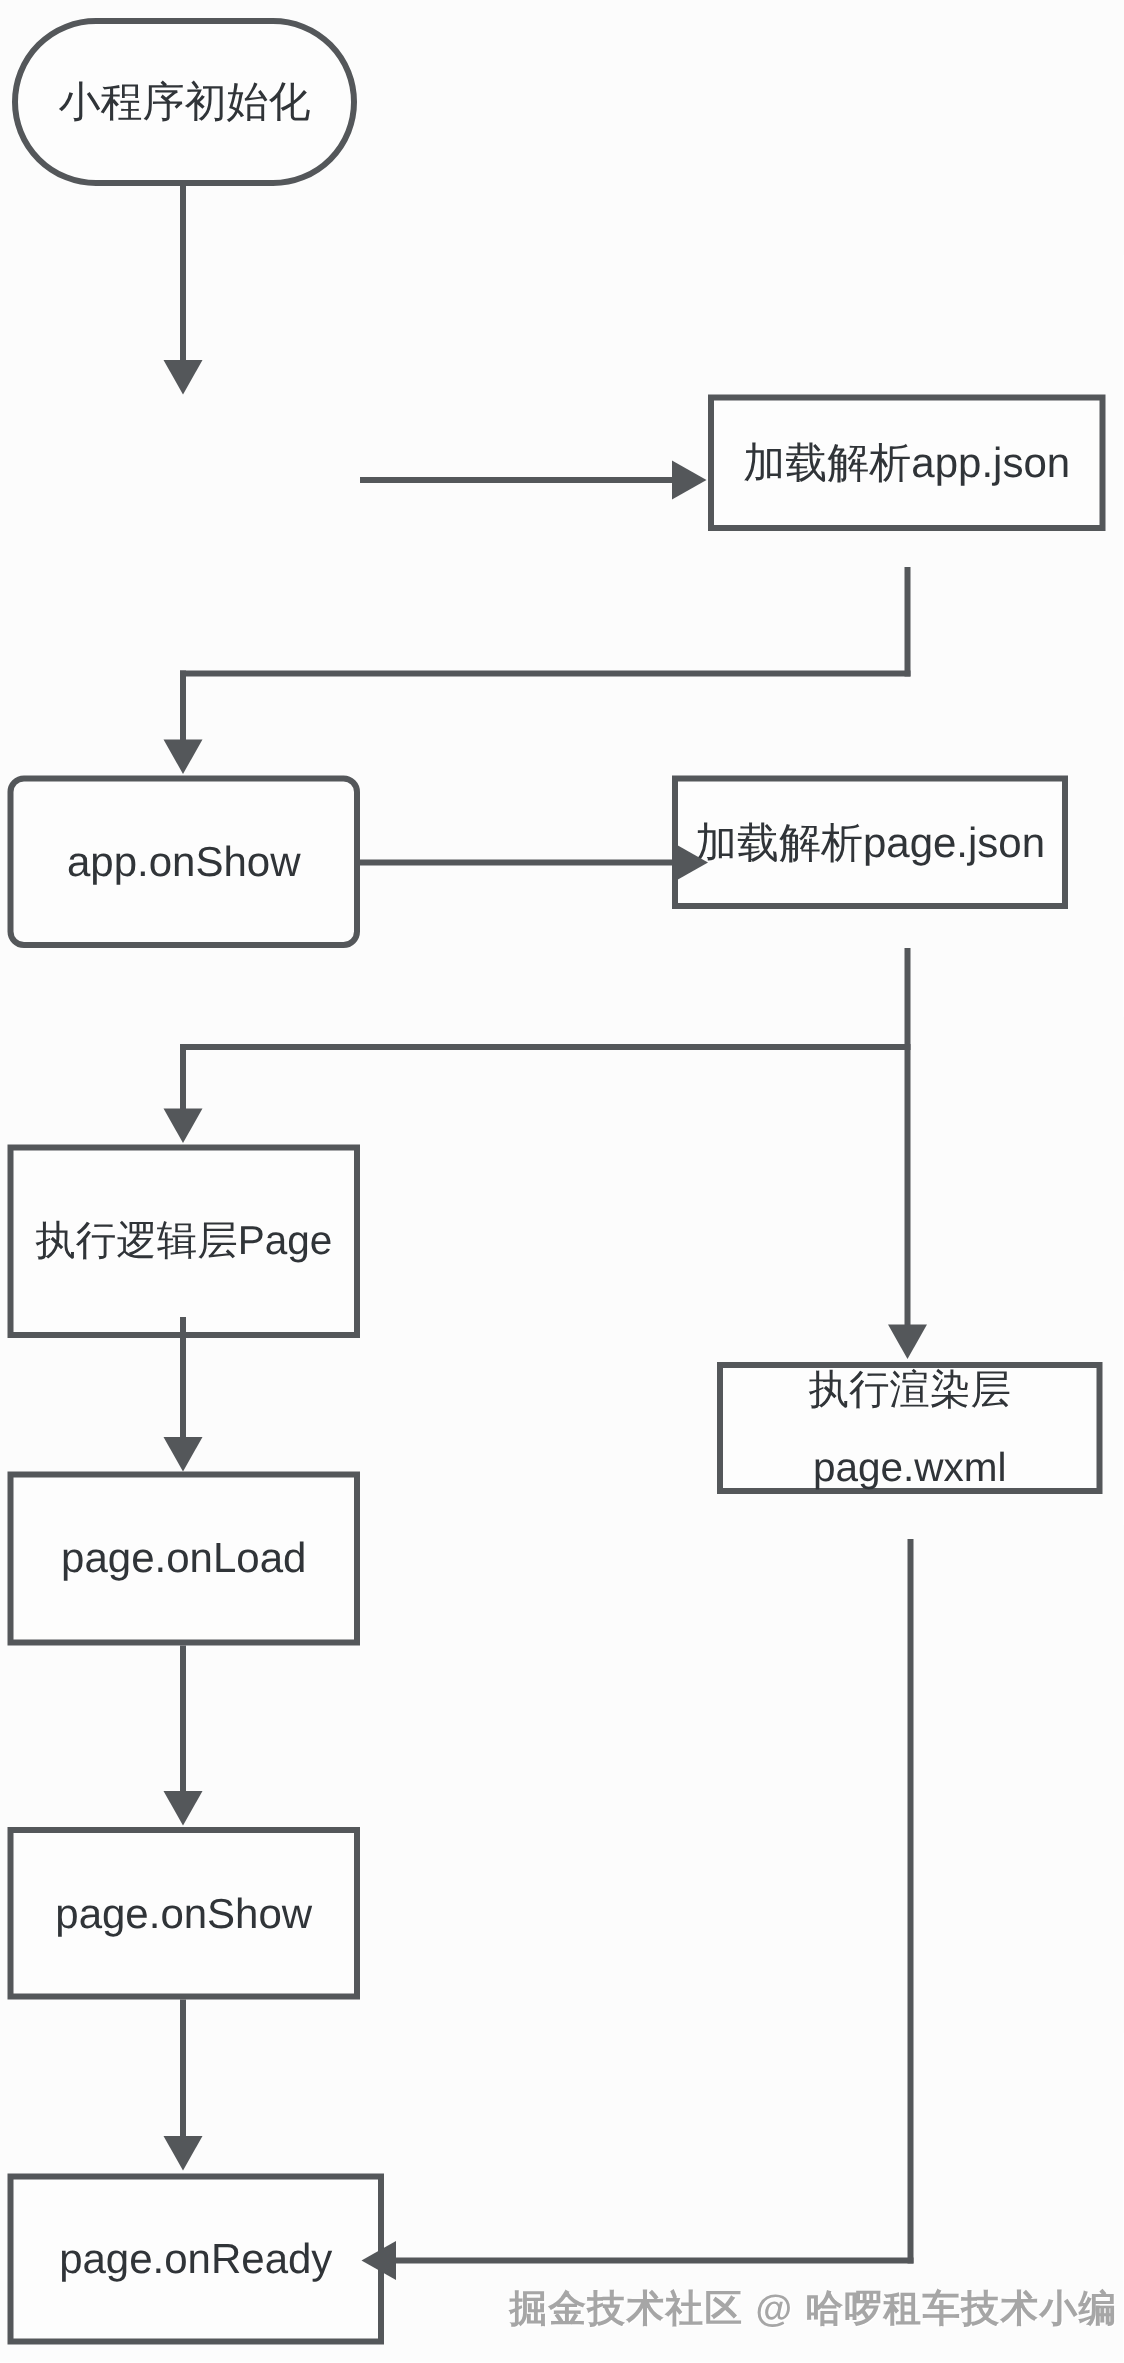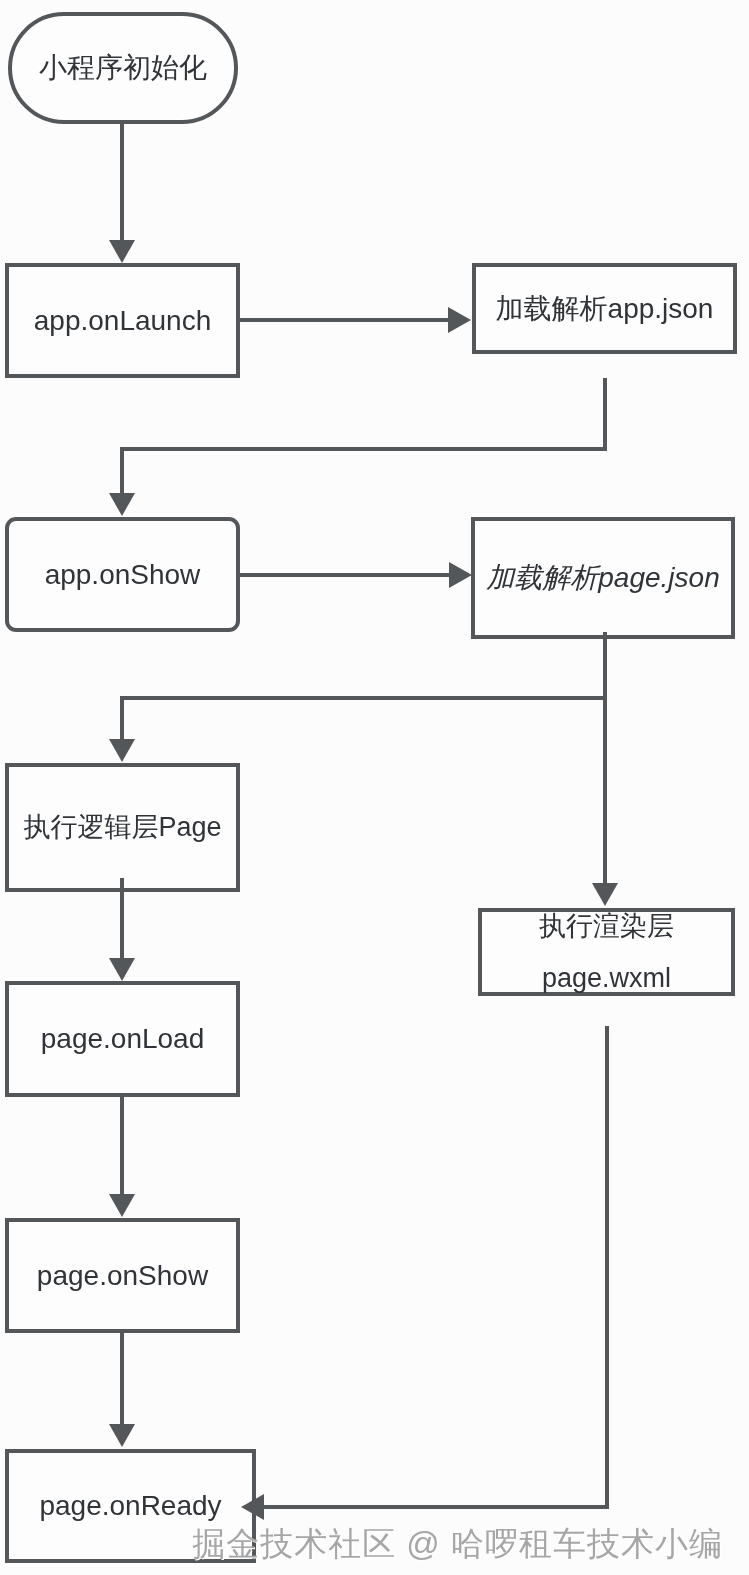--- a/index.html
+++ b/index.html
@@ -50,50 +50,48 @@
     border-left: 23px solid var(--line-color);
   }
   .arrow.left {
     border-top: 13px solid transparent;
     border-bottom: 13px solid transparent;
     border-right: 23px solid var(--line-color);
   }
   .watermark {
     position: absolute;
     top: 1522px;
-    right: 26px;
-    font-size: 33px;
+    right: 4px;
+    font-size: 25px;
     color: var(--watermark-color);
     text-shadow: 1px 1px 0 #ffffff;
     letter-spacing: 1px;
     white-space: nowrap;
+    font-weight: bold;
   }
 </style>
 </head>
 <body>
 
 <div class="canvas">
 
   <div class="node stadium" style="left:8px; top:12px; width:230px; height:112px;text-align:right;">
     <span>小程序初始化</span>
   </div>
 
-  <div class="node" style="left:5px; top:263px; width:235px; height:115px;">
-    <span>app.onLaunch</span>
-  </div>
 
   <div class="node" style="left:472px; top:263px; width:265px; height:91px;">
     <span>加载解析app.json</span>
   </div>
 
   <div class="node" style="left:5px; top:517px; width:235px; height:115px;border-radius:11px;">
     <span>app.onShow</span>
   </div>
 
-  <div class="node" style="left:471px; top:517px; width:264px; height:122px;font-style:italic;">
+  <div class="node" style="left:448px; top:517px; width:264px; height:89px;">
     <span>加载解析page.json</span>
   </div>
 
   <div class="node" style="left:5px; top:763px; width:235px; height:129px; font-size:27px;">
     <span>执行逻辑层Page</span>
   </div>
 
   <div class="node" style="left:478px; top:908px; width:257px; height:88px; font-size:27px;">
     <span>执行渲染层</span>
     <span class="label2">page.wxml</span>

